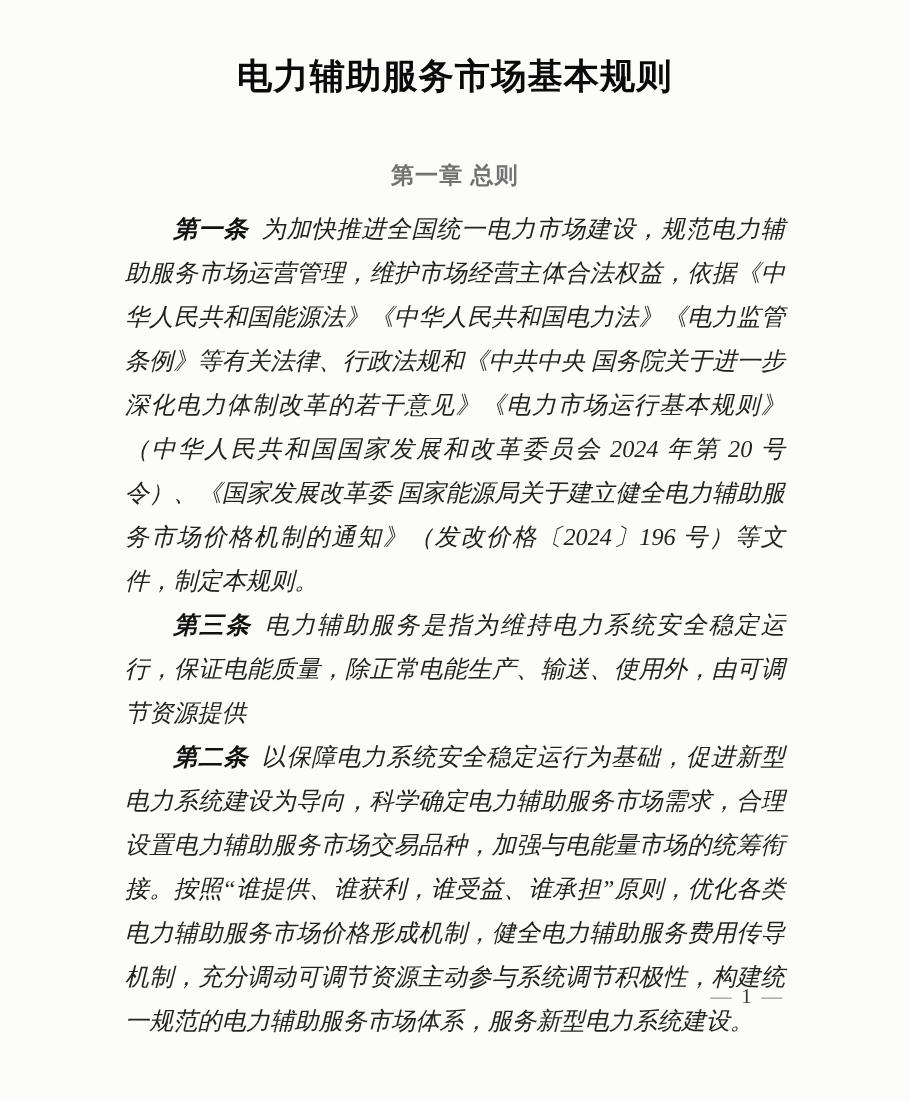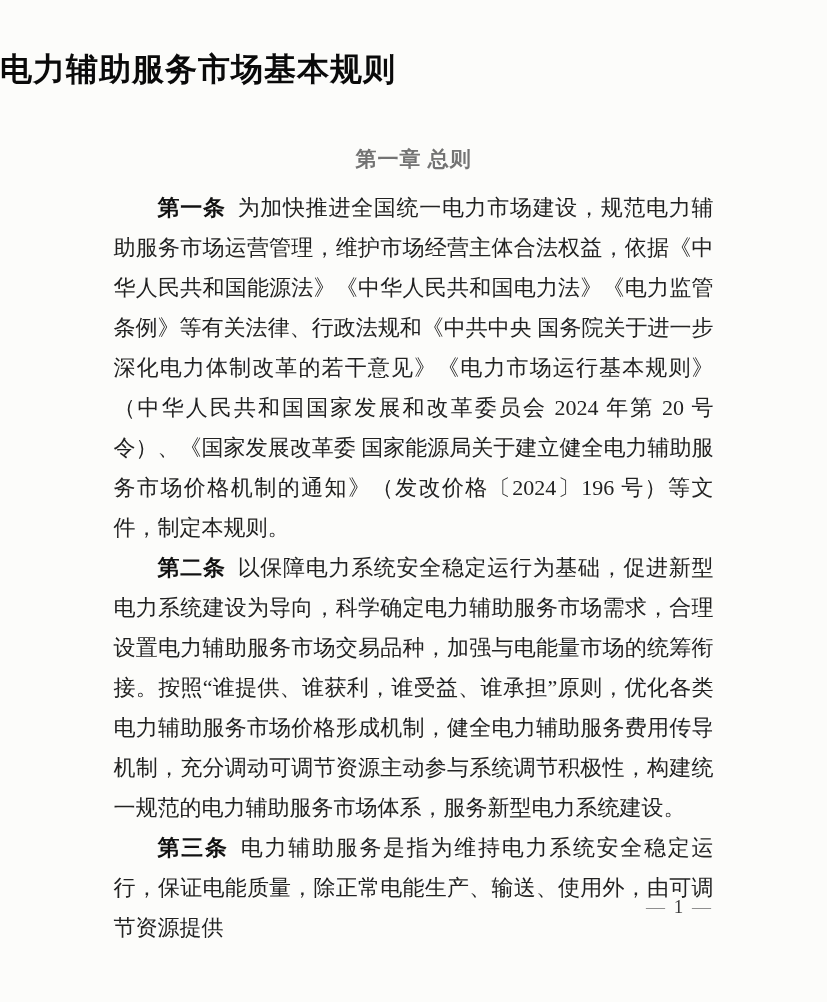--- a/index.html
+++ b/index.html
@@ -9,20 +9,21 @@
     width: 827px;
     height: 1002px;
     margin: 0 auto;
     background: #fcfcfa;
     overflow: hidden;
     font-family: "Liberation Serif", "DejaVu Serif", serif;
     color: #1e1e1e;
   }
   .doc-title {
     padding-top: 46px;
+    text-align: center;
     font-size: 32px;
     line-height: 46px;
     font-weight: bold;
     color: #0a0a0a;
     letter-spacing: 1px;
     font-family: "Liberation Serif", "DejaVu Serif", serif;
   }
   .chapter-heading {
     margin-top: 52px;
     text-align: center;
@@ -32,20 +33,21 @@
     color: #737373;
     letter-spacing: 1px;
   }
   .body-text {
     margin: 14px auto 0 auto;
     width: 600px;
     font-size: 22px;
     line-height: 40px;
     text-align: justify;
     text-justify: inter-ideograph;
+    font-style: italic;
   }
   .para {
     text-indent: 2em;
     color: #222222;
   }
   .para-label {
     font-weight: bold;
     color: #111111;
     margin-right: 0.55em;
   }
@@ -65,21 +67,21 @@
 <div class="page">
 
   <h1 class="doc-title">电力辅助服务市场基本规则</h1>
 
   <h2 class="chapter-heading">第一章 总则</h2>
 
   <div class="body-text">
 
     <p class="para"><span class="para-label">第一条</span><span>为加快推进全国统一电力市场建设，规范电力辅助服务市场运营管理，维护市场经营主体合法权益，依据《中华人民共和国能源法》《中华人民共和国电力法》《电力监管条例》等有关法律、行政法规和《中共中央 国务院关于进一步深化电力体制改革的若干意见》《电力市场运行基本规则》（中华人民共和国国家发展和改革委员会 2024 年第 20 号令）、《国家发展改革委 国家能源局关于建立健全电力辅助服务市场价格机制的通知》（发改价格〔2024〕196 号）等文件，制定本规则。</span></p>
 
+    <p class="para"><span class="para-label">第三条</span><span>电力辅助服务是指为维持电力系统安全稳定运行，保证电能质量，除正常电能生产、输送、使用外，由可调节资源提供</span></p>
+
     <p class="para"><span class="para-label">第二条</span><span>以保障电力系统安全稳定运行为基础，促进新型电力系统建设为导向，科学确定电力辅助服务市场需求，合理设置电力辅助服务市场交易品种，加强与电能量市场的统筹衔接。按照“谁提供、谁获利，谁受益、谁承担”原则，优化各类电力辅助服务市场价格形成机制，健全电力辅助服务费用传导机制，充分调动可调节资源主动参与系统调节积极性，构建统一规范的电力辅助服务市场体系，服务新型电力系统建设。</span></p>
-
-    <p class="para"><span class="para-label">第三条</span><span>电力辅助服务是指为维持电力系统安全稳定运行，保证电能质量，除正常电能生产、输送、使用外，由可调节资源提供</span></p>
 
   </div>
 
   <div class="page-number"><span class="dash">—</span> <span>1</span> <span class="dash">—</span></div>
 
 </div>
 
 </body></html>

